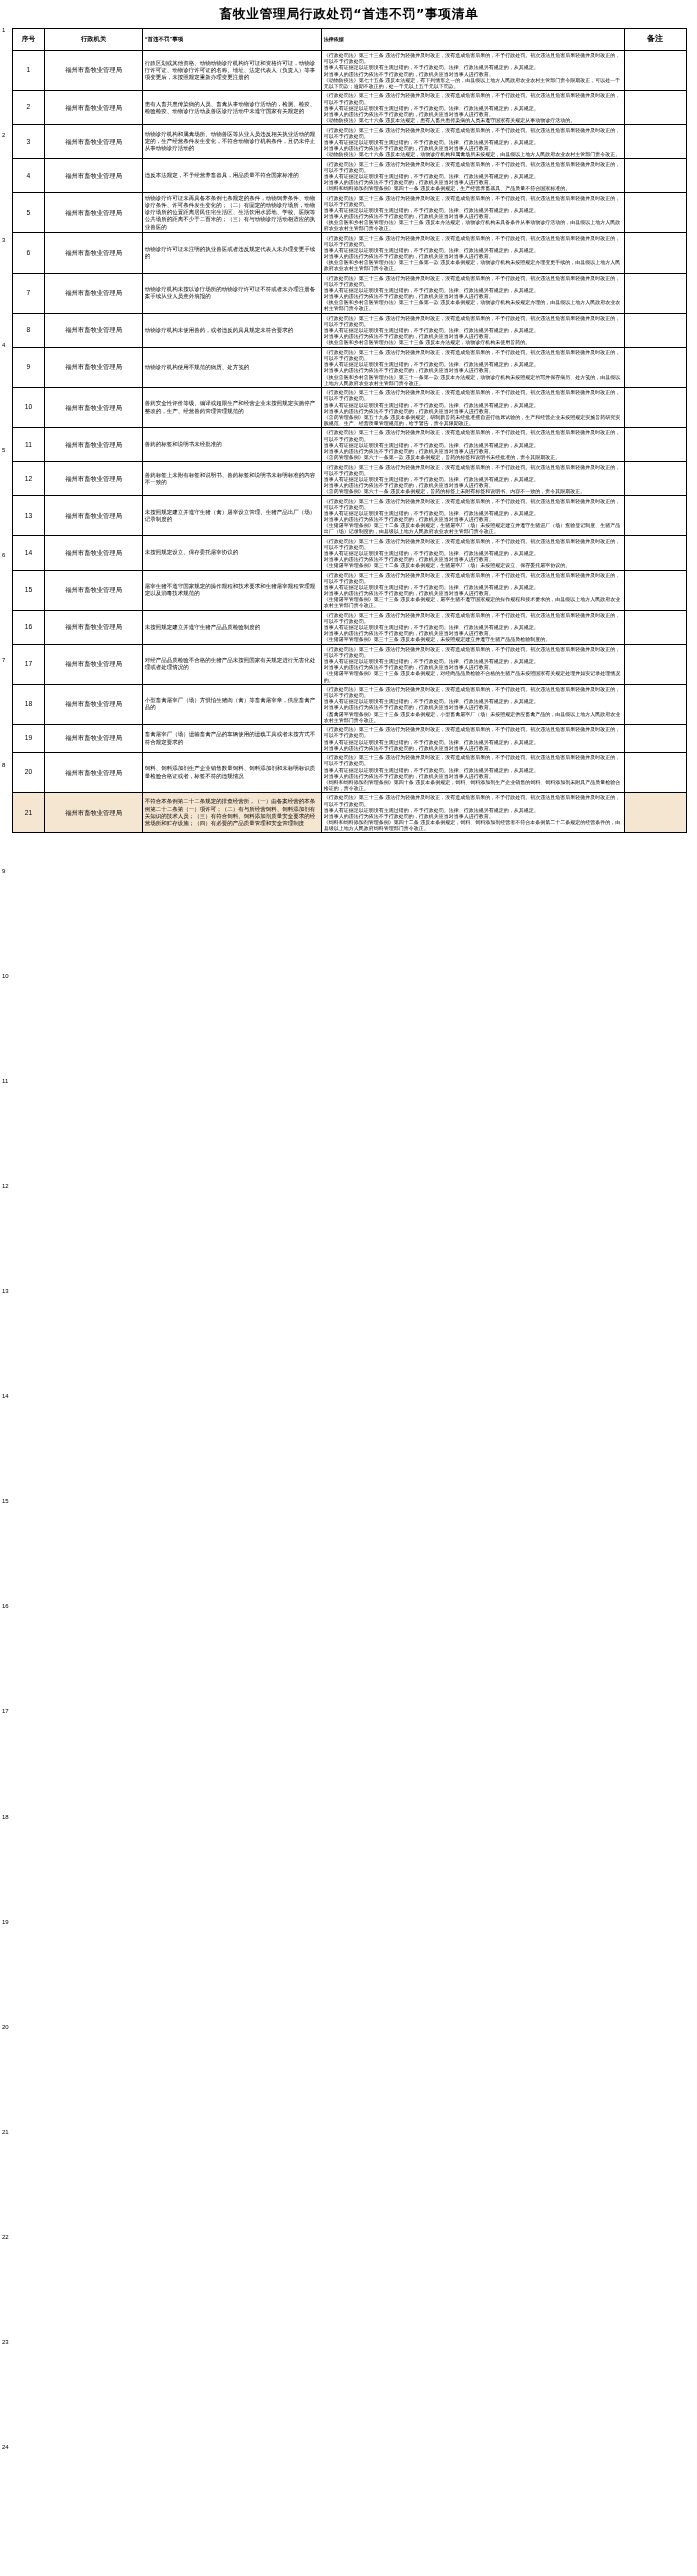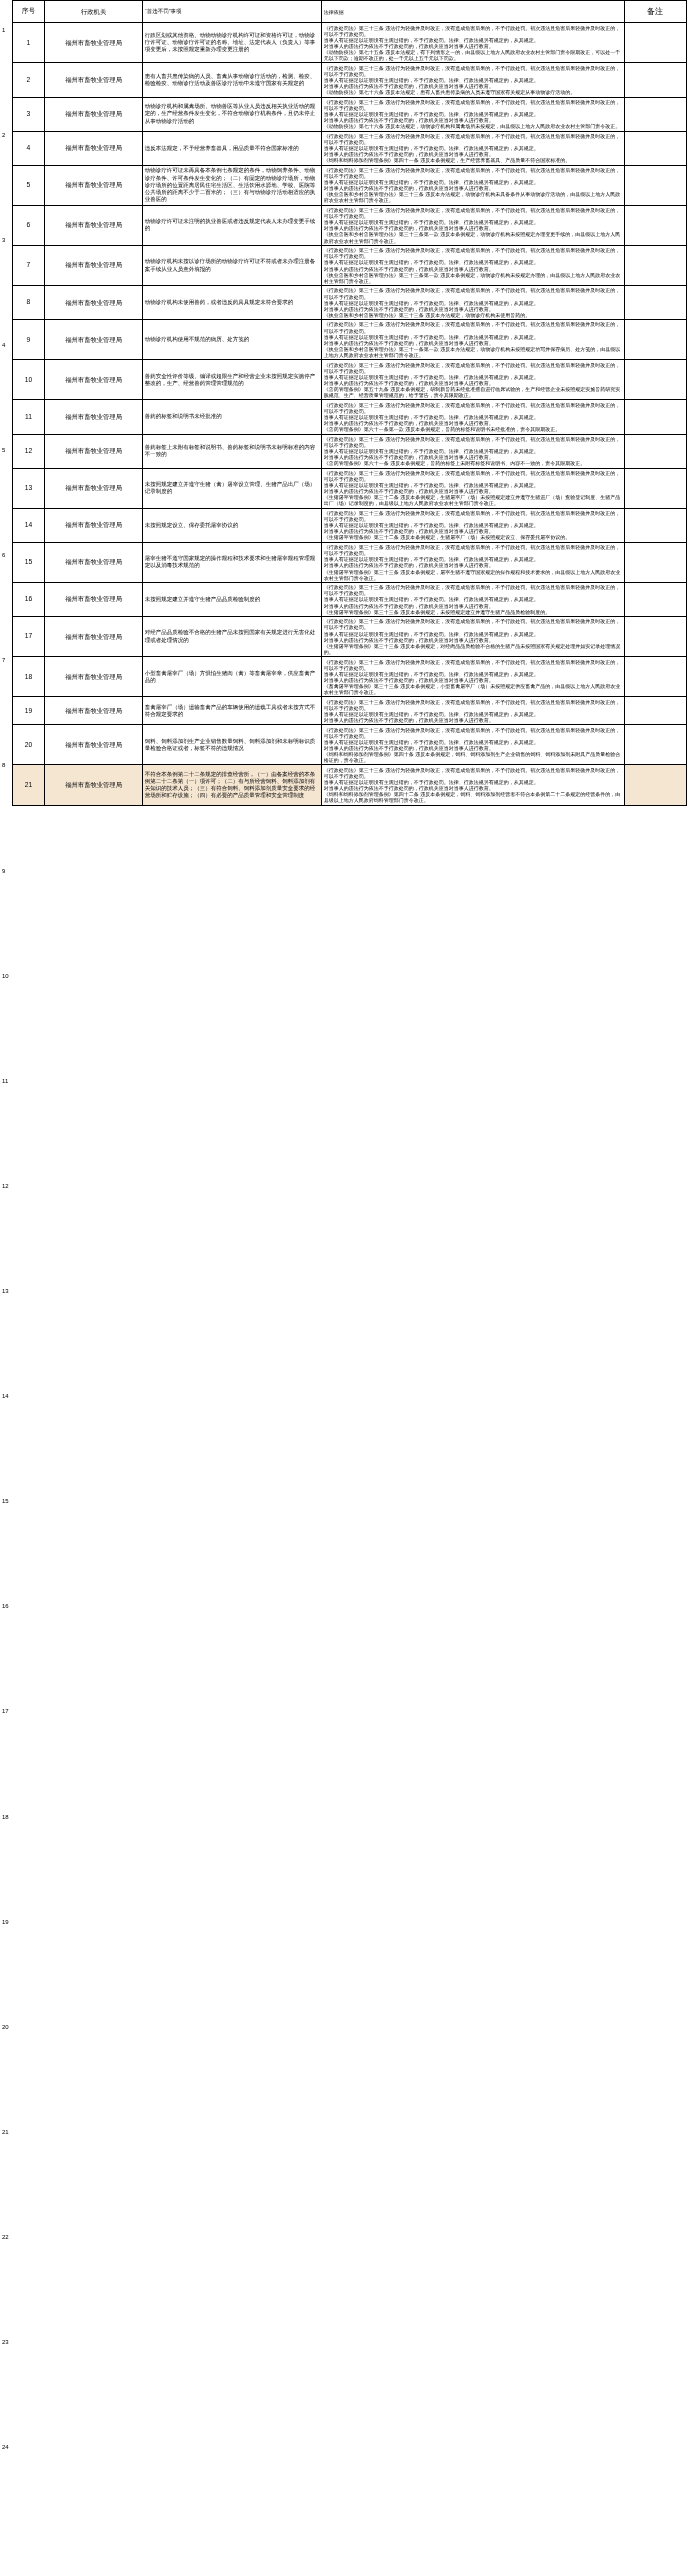--- a/index.html
+++ b/index.html
@@ -22,21 +22,21 @@
   td,th{
     border:0.7px solid #000;
     vertical-align:middle;
     padding:1.3px 2px;
     font-size:5.5px;
     line-height:1.25;
     word-break:break-all;
   }
   thead th{
     text-align:center;
-    font-weight:normal;
+    font-weight:bold;
     font-size:8px;
     height:17.3px;
     padding:2px;
   }
   .c-idx{width:20px;text-align:center;font-size:6.7px;}
   .c-org{width:69px;text-align:center;font-size:6.3px;line-height:1.3;}
   .c-item{width:131px;text-align:left;font-size:5.5px;line-height:1.3;}
   .c-law{width:225px;text-align:left;font-size:5px;line-height:1.22;}
   .c-note{width:42px;}
   .rownum{
@@ -48,20 +48,21 @@
   }
   .law p{margin:0;}
   tr.highlight td{background:#f5e6d2;}
   tr.highlight td.c-law{background:#fff;}
 </style>
 </head>
 <body>
 
 <div id="page">
 
+  <div class="title">畜牧业管理局行政处罚“首违不罚”事项清单</div>
 
   <table>
     <thead>
       <tr>
         <th class="c-idx">序号</th>
         <th class="c-org">行政机关</th>
         <th class="c-item">“首违不罚”事项</th>
         <th class="c-law">法律依据</th>
         <th class="c-note">备注</th>
       </tr>

